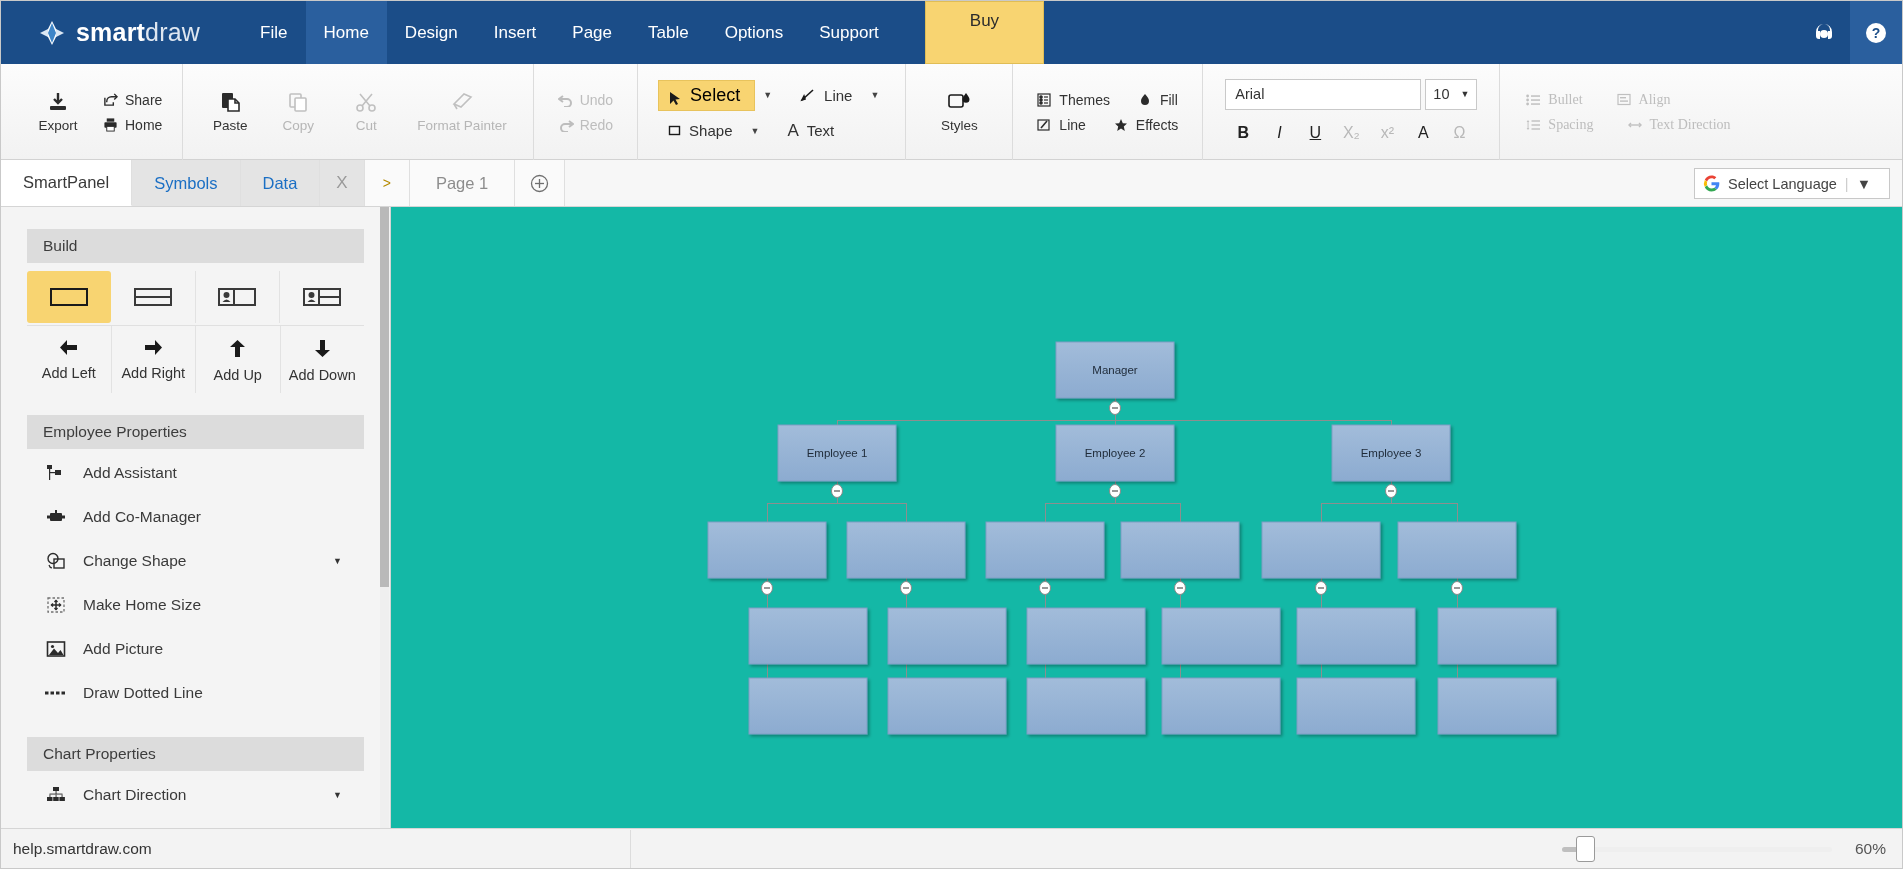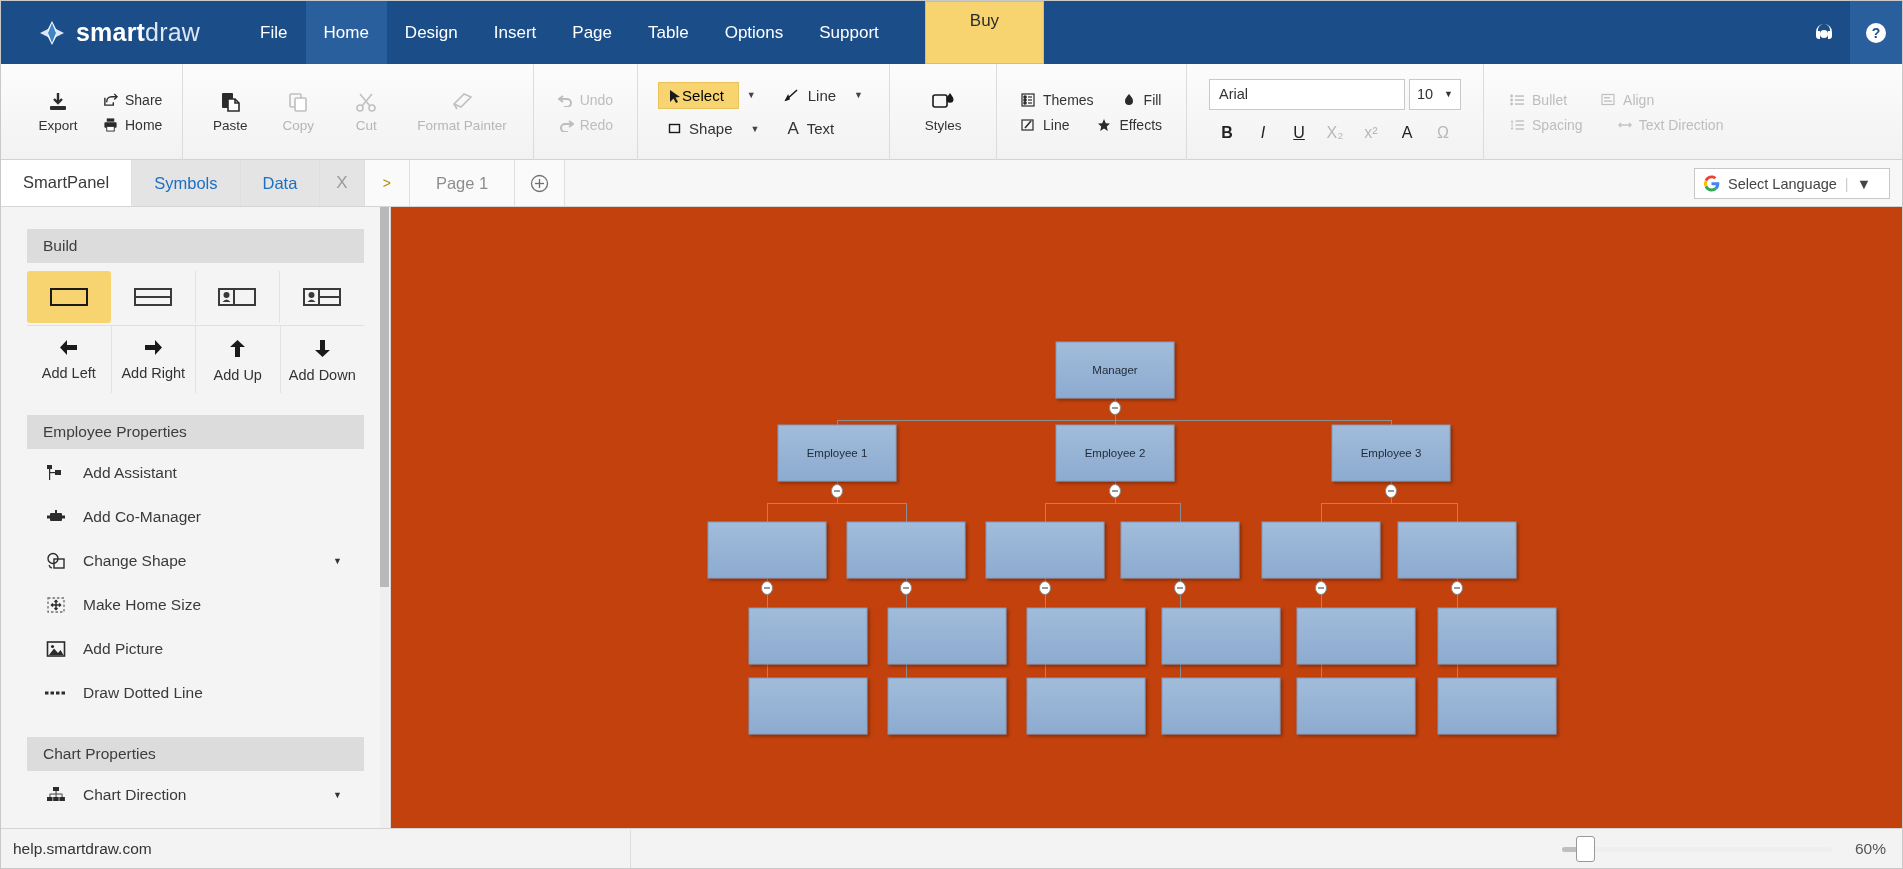--- a/index.html
+++ b/index.html
@@ -70,39 +70,39 @@
     display: flex;
     align-items: stretch;
     position: relative;
   }
   .rgroup {
     display: flex; align-items: center;
     border-right: 1px solid #dcdcdc;
     height: 96px;
     padding: 0 14px;
   }
-  .rgroup.nb { border-right: none; }
+  .rgroup.nb { border-right: none; font-family: Liberation Serif, serif; }
   .big-btn {
     display: flex; flex-direction: column; align-items: center; justify-content: center;
     min-width: 58px; padding: 4px 8px; cursor: pointer;
     color: #333; font-size: 13.5px; gap: 5px;
   }
   .big-btn.disabled { color: #b6b6b6; }
   .big-btn .gl { font-size: 22px; line-height: 22px; }
   .stack2 { display: flex; flex-direction: column; justify-content: flex-end; gap: 9px; }
   .small-btn {
     display: flex; align-items: center; gap: 6px;
     font-size: 14px; color: #333; cursor: pointer; white-space: nowrap;
   }
   .small-btn.disabled { color: #bdbdbd; cursor: default; }
   .small-btn .gl { font-size: 14px; width: 16px; text-align: center; }
   .sel-btn {
     background: #f8d471; border: 1px solid #e8c35c;
-    display: flex; align-items: flex-end; 
-    padding: 4px 14px 4px 10px; font-size: 15px; cursor: pointer;
+    display: flex; align-items: flex-end; gap: 8px;
+    padding: 4px 14px 4px 10px; font-size: 18px; cursor: pointer;
   }
   .plain-btn {
     display: flex; align-items: center; gap: 8px;
     padding: 4px 10px; font-size: 15px; color: #333; cursor: pointer;
   }
   .caret { font-size: 9px; color: #444; cursor: pointer; padding: 0 6px; }
   .tool-row { display: flex; align-items: center; gap: 2px; }
   .tool-col { display: flex; flex-direction: column; gap: 6px; }
   .fontbox {
     display: flex; align-items: stretch;
@@ -221,21 +221,21 @@
 
   
   .canvas-wrap {
     flex: 1;
     background: #fff;
     position: relative;
     overflow: hidden;
   }
   .canvas-sheet {
     position: absolute; inset: 0 0 28px 0;
-    background: #c2410c;
+    background: #14b8a6;
     text-align: center;
   }
 
   
   .statusbar {
     position: absolute; left: 0; right: 0; bottom: 0;
     height: 40px;
     background: #f3f3f3;
     border-top: 1px solid #d5d5d5;
     display: flex; align-items: center;

